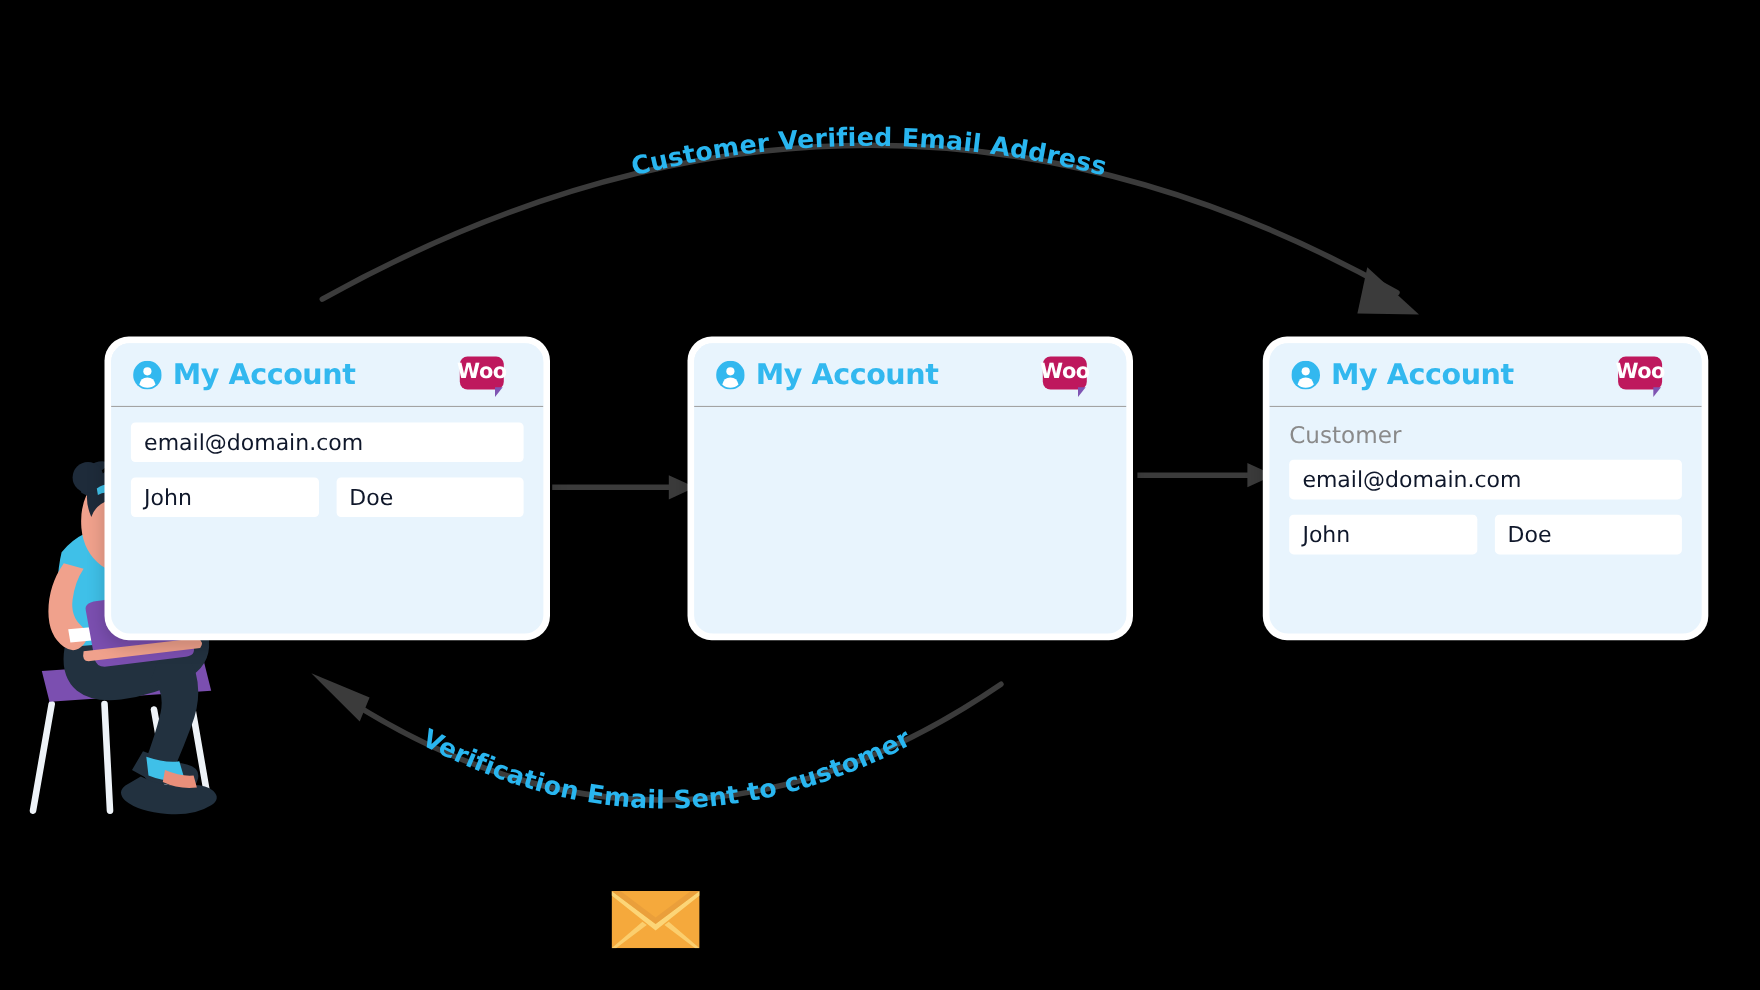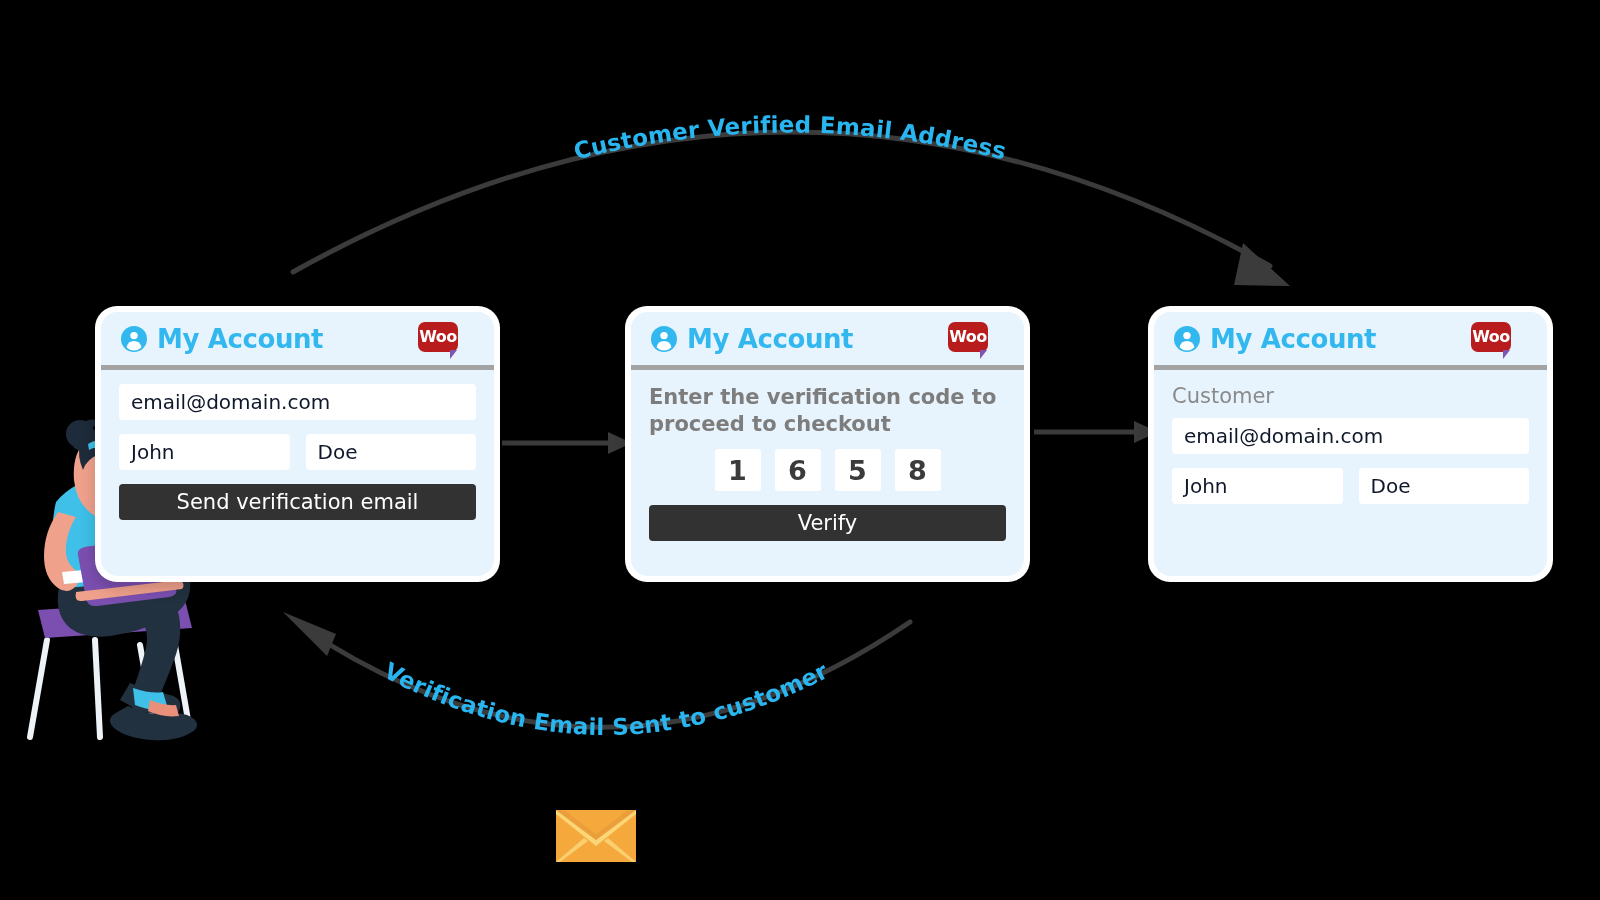--- a/index.html
+++ b/index.html
@@ -50,21 +50,21 @@
     overflow: hidden;
     position: relative;
   }
   .card-header {
     height: 58px;
     display: flex;
     align-items: center;
     padding: 0 18px 0 20px;
     box-sizing: border-box;
     background: #e8f4fd;
-    border-bottom: 5px solid #a3a3a3;
+    border-bottom: 1px solid #a3a3a3;
   }
   .user-icon {
     width: 26px;
     height: 26px;
     flex: 0 0 26px;
     margin-right: 10px;
   }
   .card-title {
     color: #32b8ef;
     font-size: 26px;
@@ -75,24 +75,24 @@
   }
   .woo-logo {
     margin-left: auto;
     position: relative;
     width: 58px;
     height: 34px;
   }
   .woo-badge {
     width: 40px;
     height: 30px;
-    background: #b91c1c;
+    background: #be185d;
     border-radius: 7px;
     color: #ffffff;
-    font-size: 16px;
+    font-size: 19px;
     font-weight: bold;
     display: flex;
     align-items: center;
     justify-content: center;
     letter-spacing: -0.5px;
     line-height: 1;
     font-family: "DejaVu Sans", sans-serif;
   }
   .woo-tail {
     position: absolute;
@@ -303,49 +303,38 @@
           <div class="woo-badge">Woo</div>
           <div class="woo-tail"></div>
         </div>
       </div>
       <div class="card-body">
         <div class="field">email@domain.com</div>
         <div class="field-row">
           <div class="field">John</div>
           <div class="field">Doe</div>
         </div>
-        <div class="dark-button">Send verification email</div>
       </div>
     </div>
   </div>
 
   <div class="card" id="card-verify" style="left:625px; top:306px; width:405px; height:276px;">
     <div class="card-inner">
       <div class="card-header">
         <svg class="user-icon" viewBox="0 0 26 26">
           <circle cx="13" cy="13" r="13" fill="#32b8ef"></circle>
           <circle cx="13" cy="9.6" r="3.7" fill="#ffffff"></circle>
           <path d="M 5.6 21.5 q 1.3 -6.4 7.4 -6.4 q 6.1 0 7.4 6.4 q -3.2 3 -7.4 3 q -4.2 0 -7.4 -3 z" fill="#ffffff"></path>
         </svg>
         <span class="card-title">My Account</span>
         <div class="woo-logo">
           <div class="woo-badge">Woo</div>
           <div class="woo-tail"></div>
         </div>
       </div>
-      <div class="card-body">
-        <div class="instruction">Enter the verification code to proceed to checkout</div>
-        <div class="otp-row">
-          <div class="otp-box">1</div>
-          <div class="otp-box">6</div>
-          <div class="otp-box">5</div>
-          <div class="otp-box">8</div>
-        </div>
-        <div class="dark-button">Verify</div>
-      </div>
     </div>
   </div>
 
   <div class="card" id="card-dashboard" style="left:1148px; top:306px; width:405px; height:276px;">
     <div class="card-inner">
       <div class="card-header">
         <svg class="user-icon" viewBox="0 0 26 26">
           <circle cx="13" cy="13" r="13" fill="#32b8ef"></circle>
           <circle cx="13" cy="9.6" r="3.7" fill="#ffffff"></circle>
           <path d="M 5.6 21.5 q 1.3 -6.4 7.4 -6.4 q 6.1 0 7.4 6.4 q -3.2 3 -7.4 3 q -4.2 0 -7.4 -3 z" fill="#ffffff"></path>

